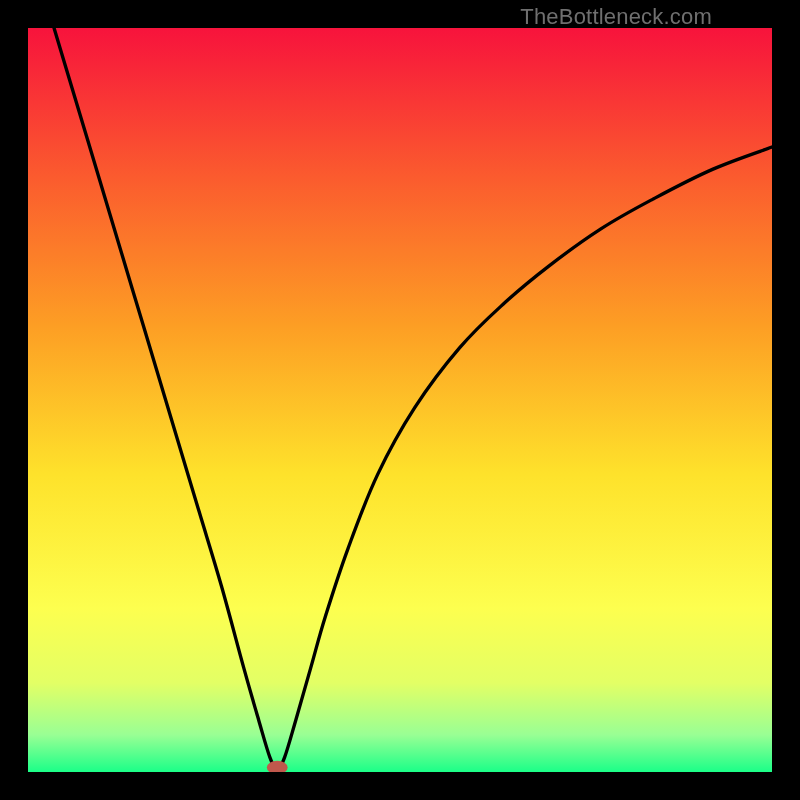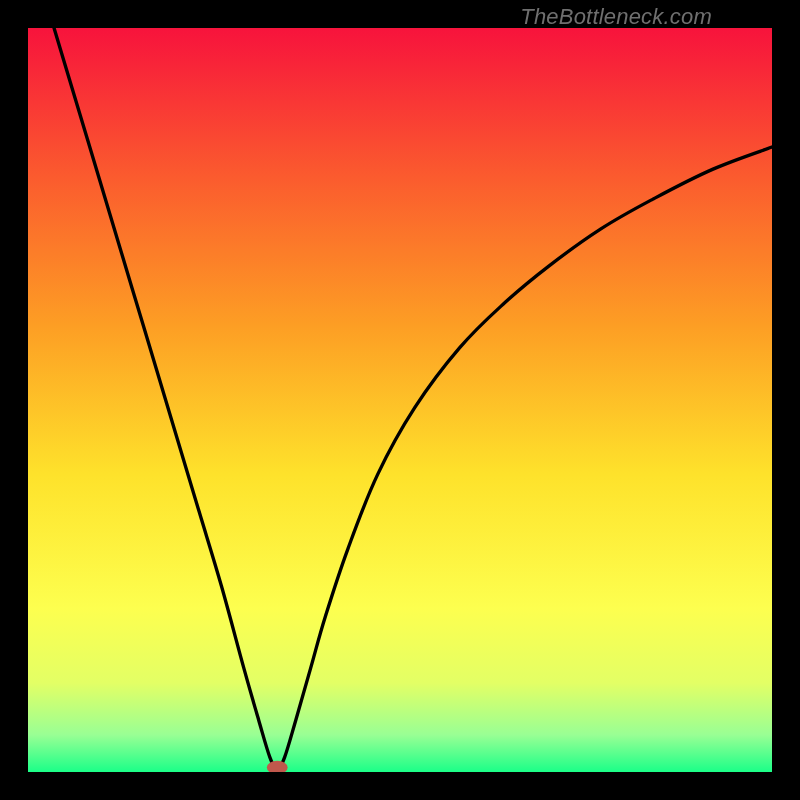--- a/index.html
+++ b/index.html
@@ -9,21 +9,20 @@
     height: 800px;
     background: #000;
     font-family: Arial, Helvetica, sans-serif;
     overflow: hidden;
   }
   .frame {
     position: relative;
     width: 724px;
     height: 800px;
     background: #000;
-    font-style: italic;
   }
   .watermark {
     position: absolute;
     top: 4px;
     right: 12px;
     color: #6f6f6f;
     font-size: 22px;
     font-weight: 500;
     letter-spacing: 0.2px;
     z-index: 10;

